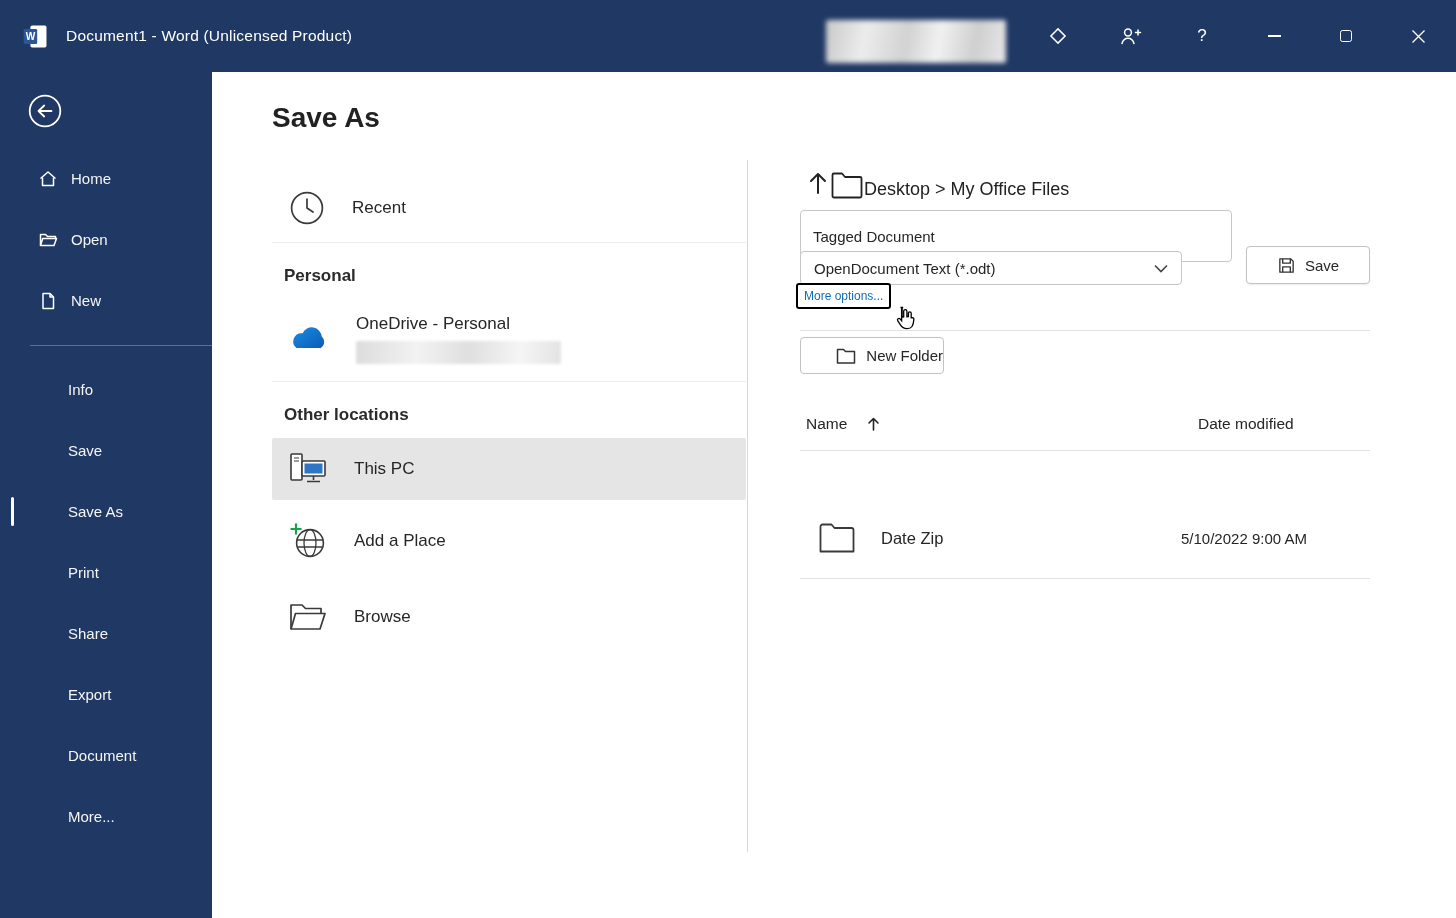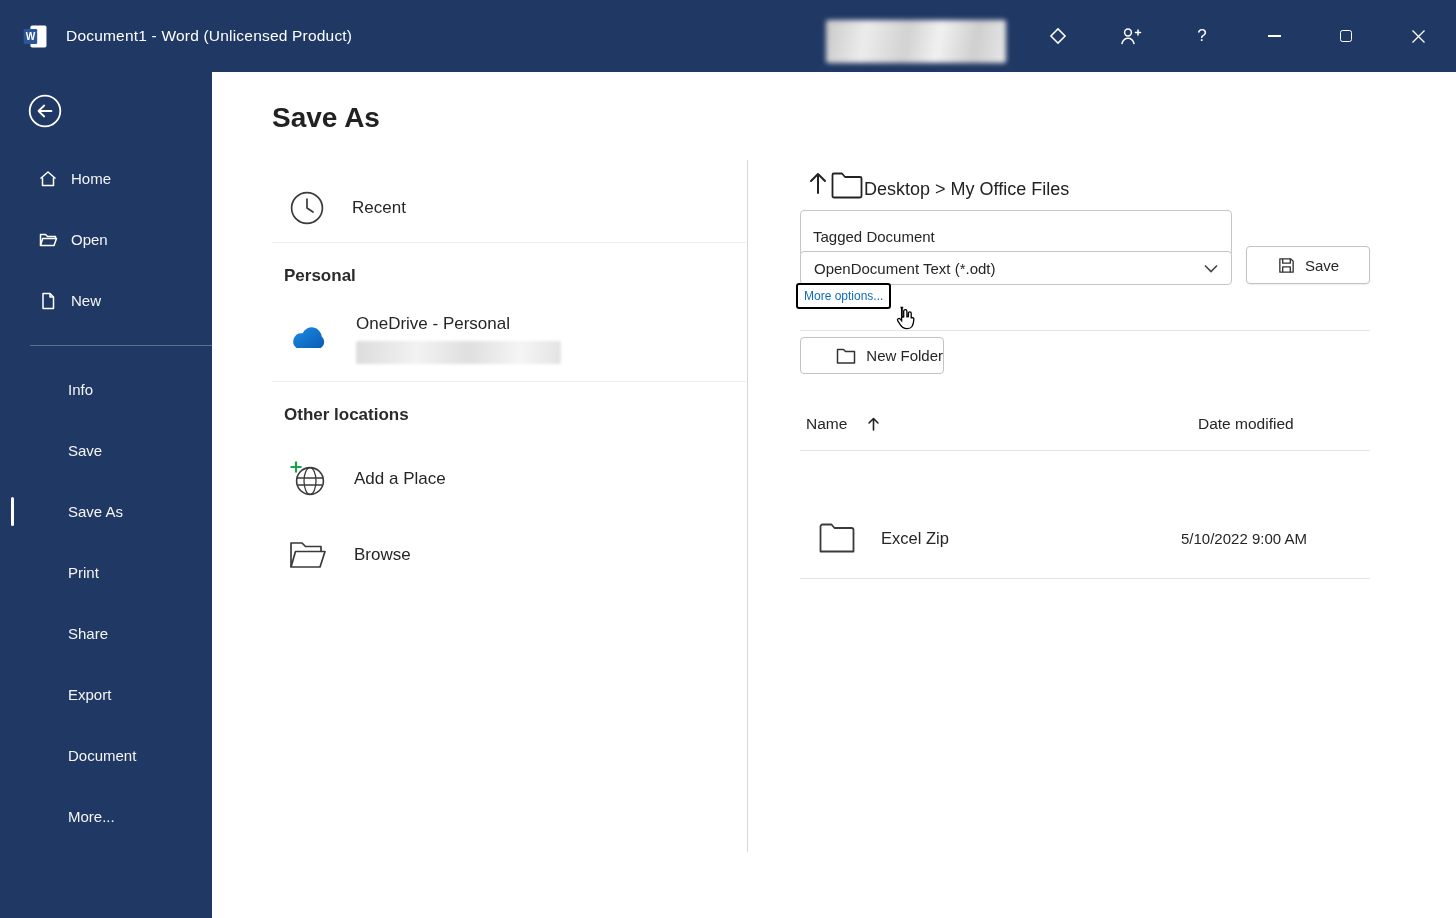--- a/index.html
+++ b/index.html
@@ -51,21 +51,21 @@
   .loc-header{font-size:17px;font-weight:600;color:#2b2b2b;padding:21px 0 13px 12px;}
 
   .v-divider{position:absolute;left:535px;top:88px;width:1px;height:692px;background:#d6d6d6;}
 
   
   .right-pane{position:absolute;left:588px;top:0;width:575px;height:846px;}
   .breadcrumb-row{position:absolute;left:6px;top:98px;display:flex;align-items:flex-end;}
   .breadcrumb{font-size:18px;color:#222;}
   .filename-input{position:absolute;left:0;top:138px;width:432px;height:52px;border:1px solid #c6c6c6;border-radius:4px;
     padding:0 12px;font-size:15px;color:#262626;font-family:inherit;background:#fff;}
-  .filetype-select{position:absolute;left:0;top:179px;width:432px;height:34px;border:1px solid #c6c6c6;border-radius:4px;
+  .filetype-select{position:absolute;left:0;top:179px;width:382px;height:34px;border:1px solid #c6c6c6;border-radius:4px;
     display:flex;align-items:center;justify-content:space-between;padding:0 13px;font-size:15px;color:#262626;background:#fff;}
   .save-btn{position:absolute;left:446px;top:174px;width:124px;height:38px;background:#fff;border:1px solid #c3c3c3;border-radius:4px;
     display:flex;align-items:center;justify-content:center;gap:9px;font-size:15px;color:#262626;box-shadow:0 1px 2px rgba(0,0,0,.07);}
   .more-options{position:absolute;left:-4px;top:211px;border:2px solid #000;border-radius:3px;padding:1px 6px 3px 6px;background:#fff;}
   .more-options span{color:var(--link-blue);font-size:12px;}
   .hand-cursor{position:absolute;left:92px;top:234px;}
   .h-divider{position:absolute;left:0;width:570px;height:1px;background:#e3e3e3;}
   .d1{top:258px;} .d2{top:378px;} .d3{top:506px;}
   .new-folder-btn{position:absolute;left:0;top:265px;width:144px;height:37px;background:#fff;border:1px solid #c3c3c3;border-radius:4px;
     display:flex;align-items:center;justify-content:flex-end;gap:10px;font-size:15px;color:#262626;}
@@ -199,20 +199,30 @@
           </defs>
         <path d="M33.7 11.6A10 10 0 0 0 14.6 8.3 8.2 8.2 0 0 0 8.6 23h24a7 7 0 0 0 1.1-11.4z" fill="url(#od)"></path>
       </svg>
       <div class="loc-col">
         <span class="loc-label">OneDrive - Personal</span>
         <div class="blur-line"></div>
       </div>
     </div>
     <div class="loc-divider"></div>
     <div class="loc-header">Other locations</div>
+    <div class="loc-row selected">
+      <svg width="40" height="36" viewBox="0 0 40 36">
+        <rect x="3" y="3" width="11" height="26" rx="1" fill="#fff" stroke="#3a3a3a" stroke-width="1.6"></rect>
+        <path d="M6 7h5M6 10h5" stroke="#3a3a3a" stroke-width="1.2"></path>
+        <rect x="14" y="10" width="23" height="15" rx="1" fill="#fff" stroke="#3a3a3a" stroke-width="1.6"></rect>
+        <rect x="16.5" y="12.5" width="18" height="10" fill="#2e75c6"></rect>
+        <path d="M25.5 25v4M19 30.5h13" stroke="#3a3a3a" stroke-width="1.6"></path>
+      </svg>
+      <span class="loc-label">This PC</span>
+    </div>
     <div class="loc-row spaced">
       <svg width="40" height="40" viewBox="0 0 40 40" fill="none">
         <circle cx="22" cy="22" r="13.4" stroke="#3a3a3a" stroke-width="1.6"></circle>
         <ellipse cx="22" cy="22" rx="6" ry="13.4" stroke="#3a3a3a" stroke-width="1.3"></ellipse>
         <path d="M8.9 19h26.2M9.6 26h24.8" stroke="#3a3a3a" stroke-width="1.3"></path>
         <path d="M8 2.5v11M2.5 8h11" stroke="#18a34a" stroke-width="2.2"></path>
       </svg>
       <span class="loc-label">Add a Place</span>
     </div>
     <div class="loc-row spaced">
@@ -283,19 +293,19 @@
     <div class="col-header date">Date modified</div>
 
     <div class="h-divider d2"></div>
 
     <div class="file-row">
       <span class="ficon">
         <svg width="38" height="32" viewBox="0 0 38 32" fill="none" stroke="#3a3a3a" stroke-width="1.8" stroke-linejoin="round">
           <path d="M2.5 29.5V4.5a2 2 0 0 1 2-2h9l3 3.5h17a2 2 0 0 1 2 2v21.5z"></path>
         </svg>
       </span>
-      <span class="file-name">Excel Zip</span>
+      <span class="file-name">Date Zip</span>
       <span class="file-date">5/10/2022 9:00 AM</span>
     </div>
 
     <div class="h-divider d3"></div>
   </section>
 </main>
 
 </body></html>

